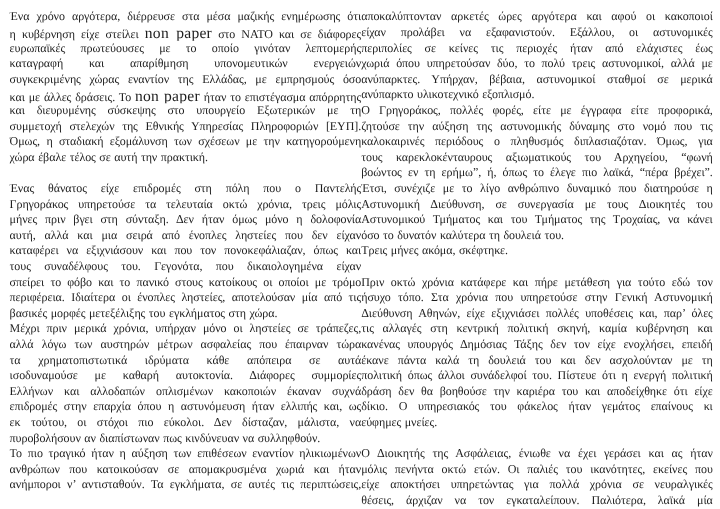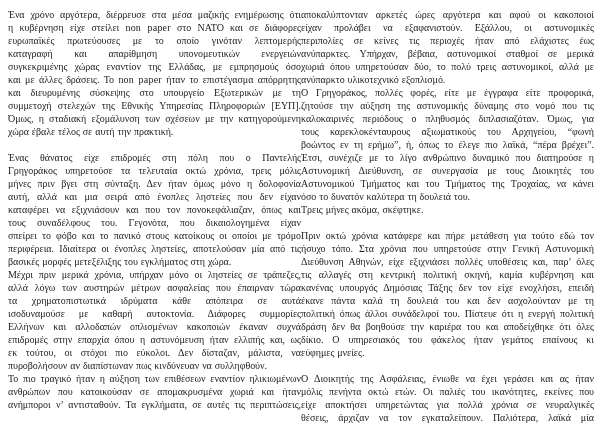--- a/index.html
+++ b/index.html
@@ -35,21 +35,21 @@
     overflow: hidden;
     text-align: justify;
     text-align-last: justify;
     word-spacing: 0.5px;
   }
   .line.end {
     text-align-last: left;
   }
   .gap { height: 13px; }
   .np {
-    font-size: 10px;
+    font-size: 13px;
     letter-spacing: 0.2px;
   }
 </style>
 </head>
 <body style="color: rgb(29, 29, 29); background: rgb(255, 255, 255);">
 
 <div class="page">
   <div class="col">
       <div class="para">
         <div class="line">Ένα χρόνο αργότερα, διέρρευσε στα μέσα μαζικής ενημέρωσης ότι</div>
@@ -89,22 +89,22 @@
         <div class="line">Το πιο τραγικό ήταν η αύξηση των επιθέσεων εναντίον ηλικιωμένων</div>
         <div class="line">ανθρώπων που κατοικούσαν σε απομακρυσμένα χωριά και ήταν</div>
         <div class="line">ανήμποροι ν’ αντισταθούν. Τα εγκλήματα, σε αυτές τις περιπτώσεις,</div>
       </div>
     </div>
   <div class="col">
       <div class="para">
         <div class="line">αποκαλύπτονταν αρκετές ώρες αργότερα και αφού οι κακοποιοί</div>
         <div class="line">είχαν προλάβει να εξαφανιστούν. Εξάλλου, οι αστυνομικές</div>
         <div class="line">περιπολίες σε κείνες τις περιοχές ήταν από ελάχιστες έως</div>
+        <div class="line">χωριά όπου υπηρετούσαν δύο, το πολύ τρεις αστυνομικοί, αλλά με</div>
         <div class="line">ανύπαρκτες. Υπήρχαν, βέβαια, αστυνομικοί σταθμοί σε μερικά</div>
-        <div class="line">χωριά όπου υπηρετούσαν δύο, το πολύ τρεις αστυνομικοί, αλλά με</div>
         <div class="line end">ανύπαρκτο υλικοτεχνικό εξοπλισμό.</div>
       </div>
       <div class="para">
         <div class="line">Ο Γρηγοράκος, πολλές φορές, είτε με έγγραφα είτε προφορικά,</div>
         <div class="line">ζητούσε την αύξηση της αστυνομικής δύναμης στο νομό που τις</div>
         <div class="line">καλοκαιρινές περιόδους ο πληθυσμός διπλασιαζόταν. Όμως, για</div>
         <div class="line">τους καρεκλοκένταυρους αξιωματικούς του Αρχηγείου, “φωνή</div>
         <div class="line">βοώντος εν τη ερήμω”, ή, όπως το έλεγε πιο λαϊκά, “πέρα βρέχει”.</div>
         <div class="line">Έτσι, συνέχιζε με το λίγο ανθρώπινο δυναμικό που διατηρούσε η</div>
         <div class="line">Αστυνομική Διεύθυνση, σε συνεργασία με τους Διοικητές του</div>
@@ -116,21 +116,21 @@
       </div>
       <div class="gap"></div>
       <div class="para">
         <div class="line">Πριν οκτώ χρόνια κατάφερε και πήρε μετάθεση για τούτο εδώ τον</div>
         <div class="line">ήσυχο τόπο. Στα χρόνια που υπηρετούσε στην Γενική Αστυνομική</div>
         <div class="line">Διεύθυνση Αθηνών, είχε εξιχνιάσει πολλές υποθέσεις και, παρ’ όλες</div>
         <div class="line">τις αλλαγές στη κεντρική πολιτική σκηνή, καμία κυβέρνηση και</div>
         <div class="line">κανένας υπουργός Δημόσιας Τάξης δεν τον είχε ενοχλήσει, επειδή</div>
         <div class="line">έκανε πάντα καλά τη δουλειά του και δεν ασχολούνταν με τη</div>
         <div class="line">πολιτική όπως άλλοι συνάδελφοί του. Πίστευε ότι η ενεργή πολιτική</div>
-        <div class="line">δράση δεν θα βοηθούσε την καριέρα του και αποδείχθηκε ότι όλες</div>
+        <div class="line">δράση δεν θα βοηθούσε την καριέρα του και αποδείχθηκε ότι είχε</div>
         <div class="line">δίκιο. Ο υπηρεσιακός του φάκελος ήταν γεμάτος επαίνους κι</div>
         <div class="line end">εύφημες μνείες.</div>
       </div>
       <div class="gap"></div>
       <div class="para">
         <div class="line">Ο Διοικητής της Ασφάλειας, ένιωθε να έχει γεράσει και ας ήταν</div>
         <div class="line">μόλις πενήντα οκτώ ετών. Οι παλιές του ικανότητες, εκείνες που</div>
         <div class="line">είχε αποκτήσει υπηρετώντας για πολλά χρόνια σε νευραλγικές</div>
         <div class="line">θέσεις, άρχιζαν να τον εγκαταλείπουν. Παλιότερα, λαϊκά μία</div>
       </div>

